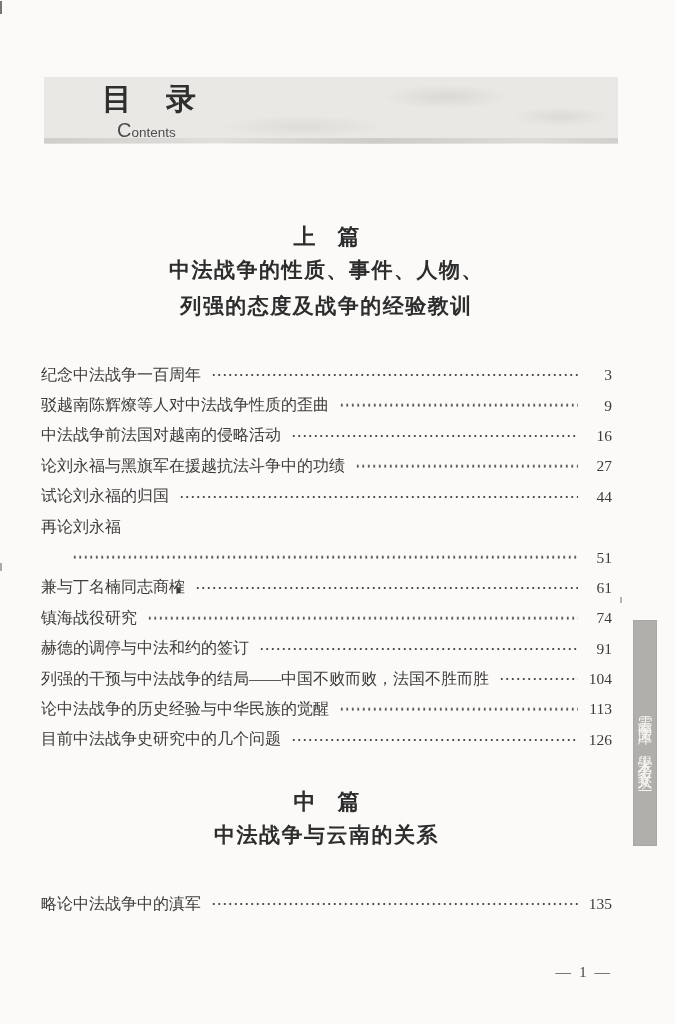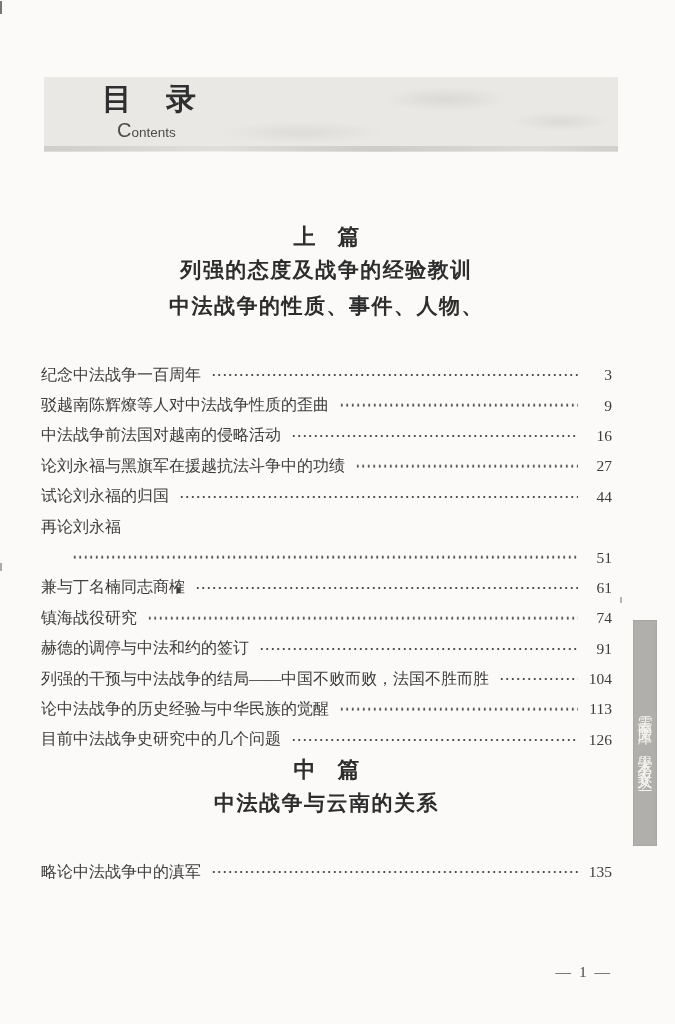--- a/index.html
+++ b/index.html
@@ -13,21 +13,21 @@
     font-family:"Liberation Serif","DejaVu Serif",serif;
     color:var(--ink);
   }
   
   .edge-mark{position:absolute;background:#4a4a4a;}
   .edge-mark.m1{left:0;top:1px;width:2px;height:13px;opacity:.75;}
   .edge-mark.m2{left:0;top:563px;width:2px;height:8px;opacity:.45;}
   .edge-mark.m3{left:620px;top:597px;width:2px;height:6px;opacity:.4;}
   
   .header-band{
-    position:absolute;left:44px;top:77px;width:574px;height:74px;
+    position:absolute;left:44px;top:77px;width:574px;height:66px;
     background:var(--band-bg);
   }
   .header-band::before{
     content:"";position:absolute;inset:0;
     background:
       radial-gradient(90px 18px at 70% 30%, rgba(150,148,142,.18), rgba(0,0,0,0) 70%),
       radial-gradient(120px 16px at 45% 75%, rgba(150,148,142,.14), rgba(0,0,0,0) 70%),
       radial-gradient(70px 14px at 90% 60%, rgba(150,148,142,.16), rgba(0,0,0,0) 70%);
   }
   .header-band::after{
@@ -59,21 +59,21 @@
   .entry-list{margin-top:36px;}
   .toc-row{display:flex;align-items:center;height:30.4px;font-size:16px;}
   .toc-row.indent{padding-left:21px;}
   .entry-title{white-space:nowrap;color:var(--ink);}
   .leader{
     flex:1;align-self:stretch;margin:0 8px 0 10px;min-width:18px;
     background-image:radial-gradient(circle, var(--dot) 1.05px, rgba(0,0,0,0) 1.35px);
     background-size:5.5px 100%;background-repeat:repeat-x;background-position:0 56%;
   }
   .pagenum{min-width:26px;text-align:right;color:var(--ink);font-size:15.5px;}
-  .toc-section + .toc-section{}
+  .toc-section + .toc-section{margin-top:32px;}
   
   .page-footer{
     position:absolute;top:963px;right:63px;
     font-size:15.5px;letter-spacing:2px;color:#4a4a4a;
   }
   
   .side-strip{
     position:absolute;left:633px;top:620px;width:24px;height:226px;
     background:var(--strip-bg);
     display:flex;align-items:center;justify-content:flex-start;
@@ -94,22 +94,22 @@
 <div class="edge-mark m3"></div>
 
 <div class="header-band">
   <div class="header-title">目　录</div>
   <div class="header-subtitle">Contents</div>
 </div>
 
 <div class="toc" id="toc">
     <div class="toc-section">
       <div class="part-label">上　篇</div>
+      <div class="part-title-line">中法战争的性质、事件、人物、</div>
       <div class="part-title-line">列强的态度及战争的经验教训</div>
-      <div class="part-title-line">中法战争的性质、事件、人物、</div>
       <div class="entry-list">
         <div class="toc-row">
           <span class="entry-title">纪念中法战争一百周年</span>
           <span class="leader"></span>
           <span class="pagenum">3</span>
         </div>
         <div class="toc-row">
           <span class="entry-title">驳越南陈辉燎等人对中法战争性质的歪曲</span>
           <span class="leader"></span>
           <span class="pagenum">9</span>

